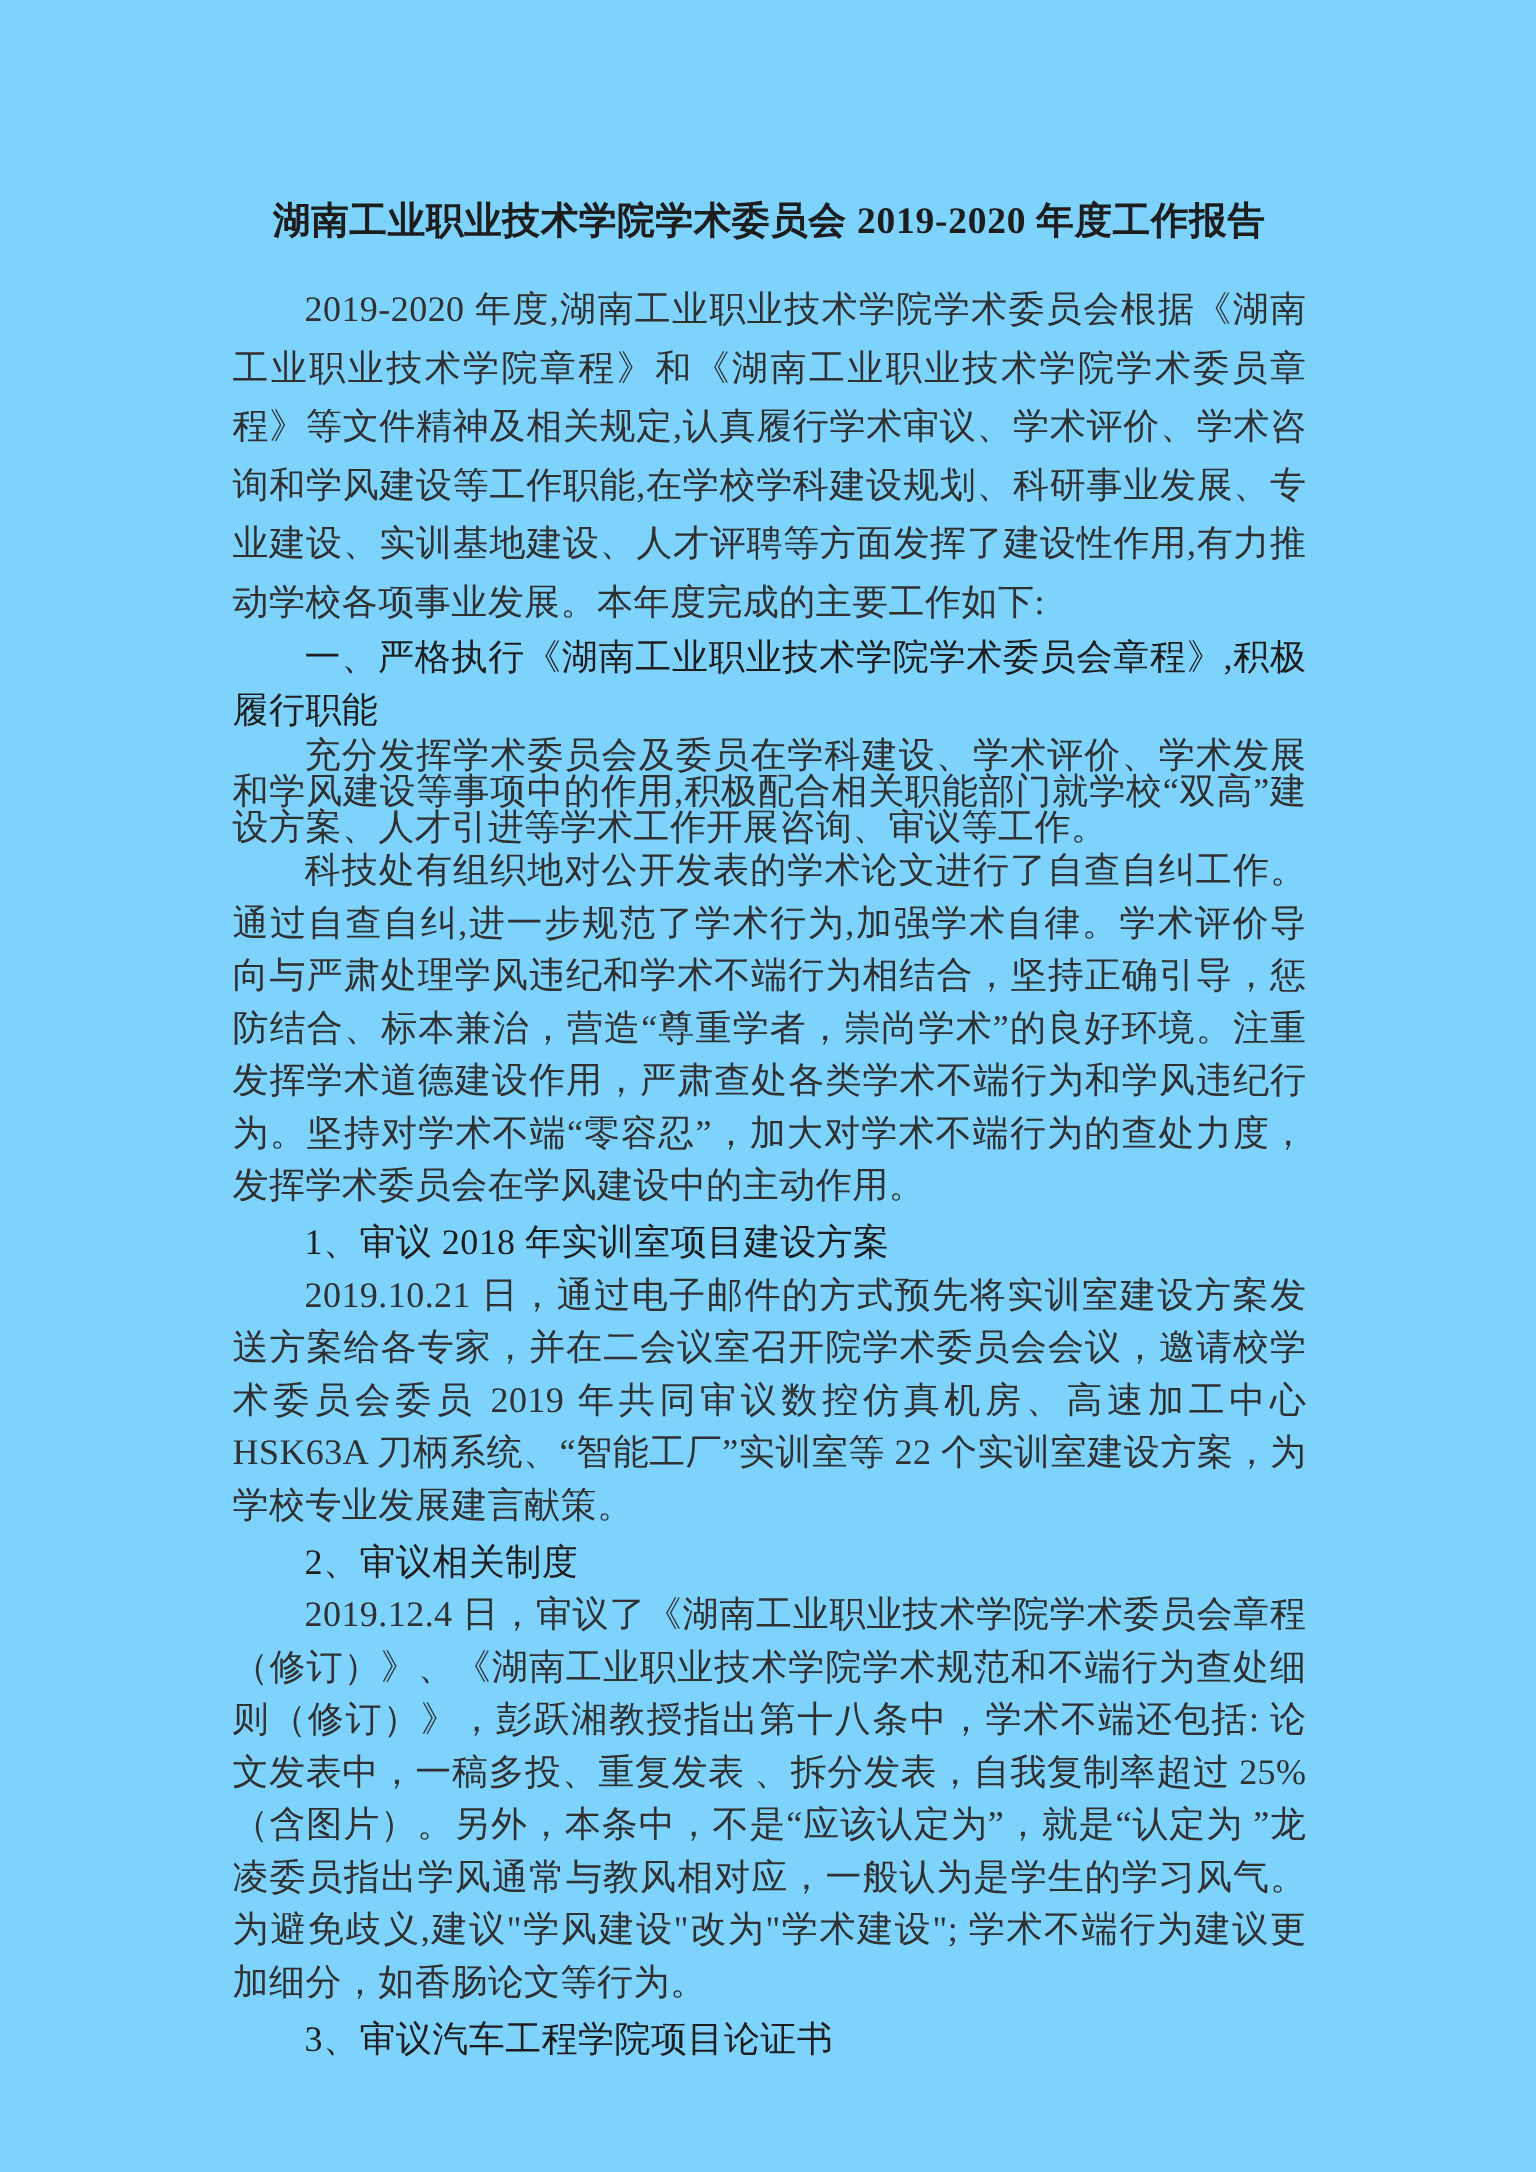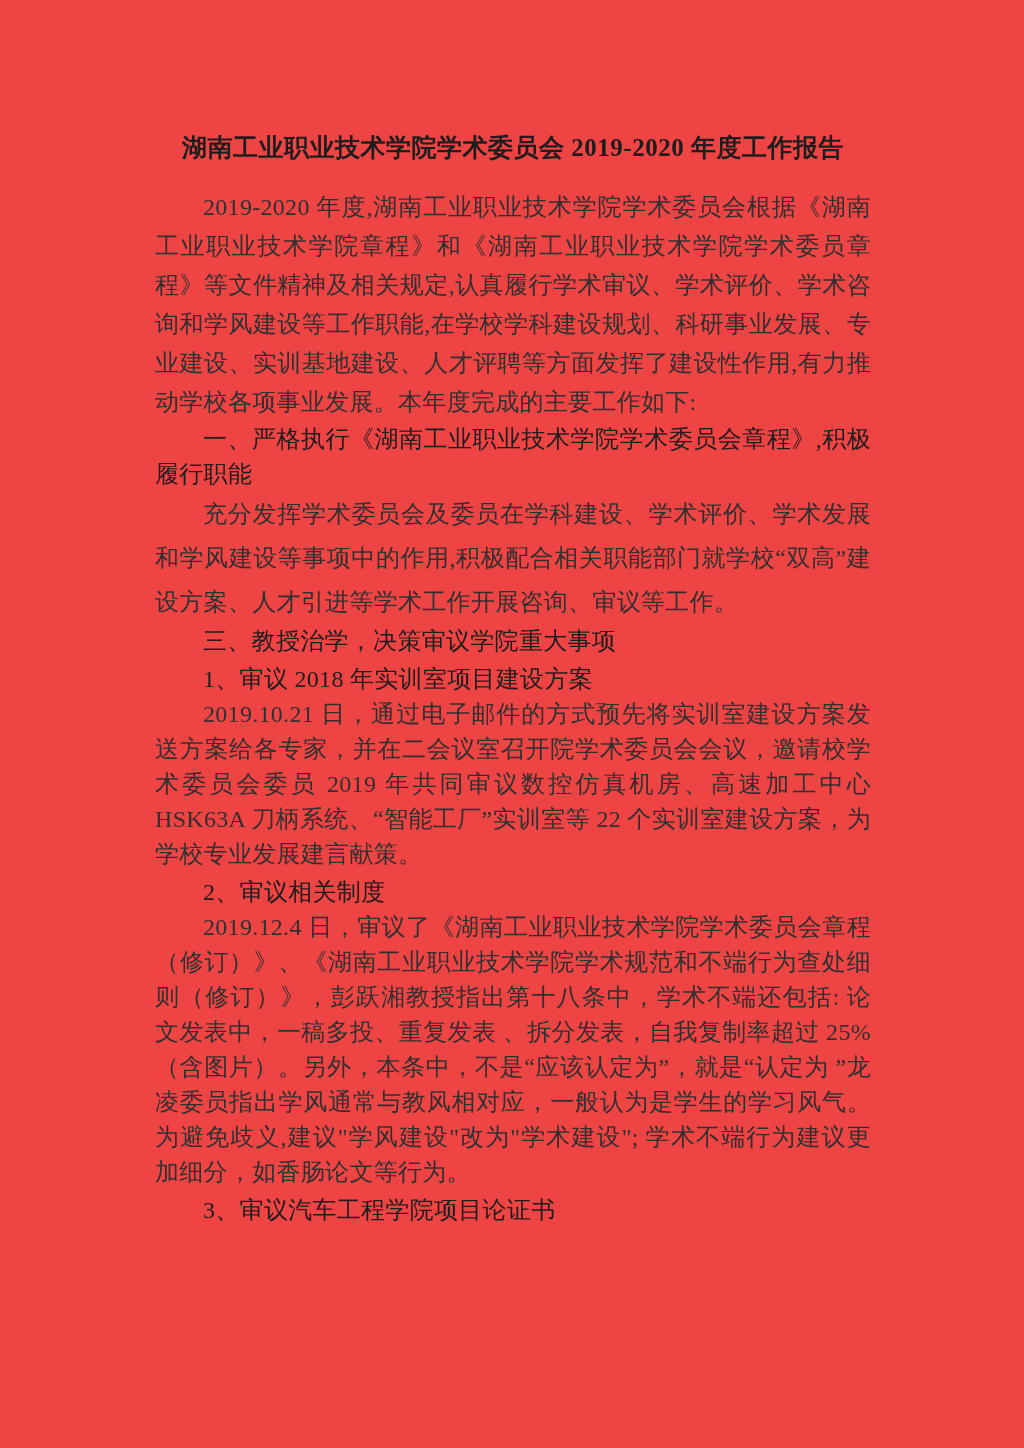--- a/index.html
+++ b/index.html
@@ -4,21 +4,21 @@
 <style>
   html, body {
     margin: 0;
     padding: 0;
     background: #ffffff;
   }
   .page {
     position: relative;
     width: 1024px;
     height: 1448px;
-    background: #ef4444;
+    background: #7dd3fc;
     overflow: hidden;
     font-family: "Liberation Serif", "DejaVu Serif", serif;
   }
   .content {
     position: absolute;
     left: 155px;
     top: 130px;
     width: 716px;
   }
   .doc-title {
@@ -38,21 +38,21 @@
     text-indent: 2em;
     letter-spacing: 0.3px;
   }
   .intro {
     line-height: 39px;
   }
   .body-text {
     line-height: 35px;
   }
   .sec1 {
-    line-height: 44px;
+    line-height: 24px;
   }
   .heading {
     font-weight: normal;
     color: #1d1d1d;
     line-height: 35px;
   }
   .heading.sub {
     margin-top: 3px;
   }
 </style>
@@ -64,22 +64,22 @@
 
     <div class="doc-title">湖南工业职业技术学院学术委员会 2019-2020 年度工作报告</div>
 
     <p class="block intro">2019-2020 年度,湖南工业职业技术学院学术委员会根据《湖南工业职业技术学院章程》和《湖南工业职业技术学院学术委员章程》等文件精神及相关规定,认真履行学术审议、学术评价、学术咨询和学风建设等工作职能,在学校学科建设规划、科研事业发展、专业建设、实训基地建设、人才评聘等方面发挥了建设性作用,有力推动学校各项事业发展。本年度完成的主要工作如下:</p>
 
     <p class="block heading sec1">一、严格执行《湖南工业职业技术学院学术委员会章程》,积极履行职能</p>
 
     <p class="block sec1">充分发挥学术委员会及委员在学科建设、学术评价、学术发展和学风建设等事项中的作用,积极配合相关职能部门就学校“双高”建设方案、人才引进等学术工作开展咨询、审议等工作。</p>
 
 
+    <p class="block body-text">科技处有组织地对公开发表的学术论文进行了自查自纠工作。通过自查自纠,进一步规范了学术行为,加强学术自律。学术评价导向与严肃处理学风违纪和学术不端行为相结合，坚持正确引导，惩防结合、标本兼治，营造“尊重学者，崇尚学术”的良好环境。注重发挥学术道德建设作用，严肃查处各类学术不端行为和学风违纪行为。坚持对学术不端“零容忍”，加大对学术不端行为的查处力度，发挥学术委员会在学风建设中的主动作用。</p>
 
-    <p class="block heading">三、教授治学，决策审议学院重大事项</p>
 
     <p class="block heading sub">1、审议 2018 年实训室项目建设方案</p>
 
     <p class="block body-text">2019.10.21 日，通过电子邮件的方式预先将实训室建设方案发送方案给各专家，并在二会议室召开院学术委员会会议，邀请校学术委员会委员 2019 年共同审议数控仿真机房、高速加工中心 HSK63A 刀柄系统、“智能工厂”实训室等 22 个实训室建设方案，为学校专业发展建言献策。</p>
 
     <p class="block heading sub">2、审议相关制度</p>
 
     <p class="block body-text">2019.12.4 日，审议了《湖南工业职业技术学院学术委员会章程（修订）》、《湖南工业职业技术学院学术规范和不端行为查处细则（修订）》，彭跃湘教授指出第十八条中，学术不端还包括: 论文发表中，一稿多投、重复发表 、拆分发表，自我复制率超过 25%（含图片）。另外，本条中，不是“应该认定为”，就是“认定为 ”龙凌委员指出学风通常与教风相对应，一般认为是学生的学习风气。为避免歧义,建议"学风建设"改为"学术建设"; 学术不端行为建议更加细分，如香肠论文等行为。</p>
 
     <p class="block heading sub">3、审议汽车工程学院项目论证书</p>

